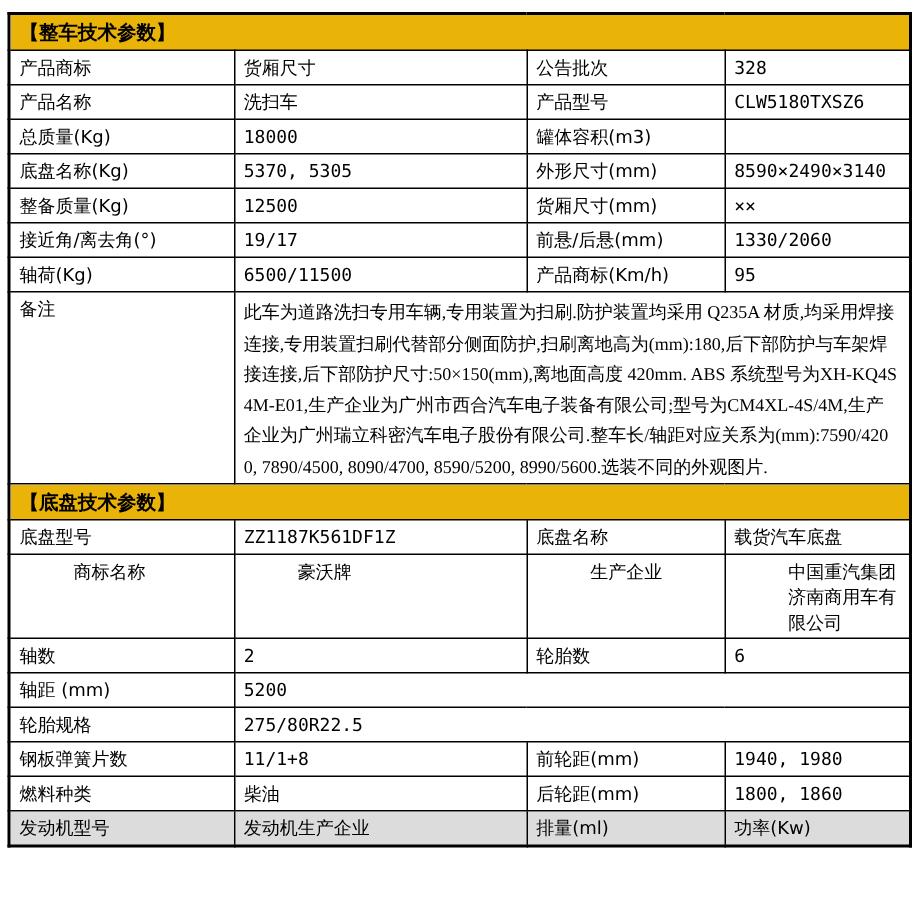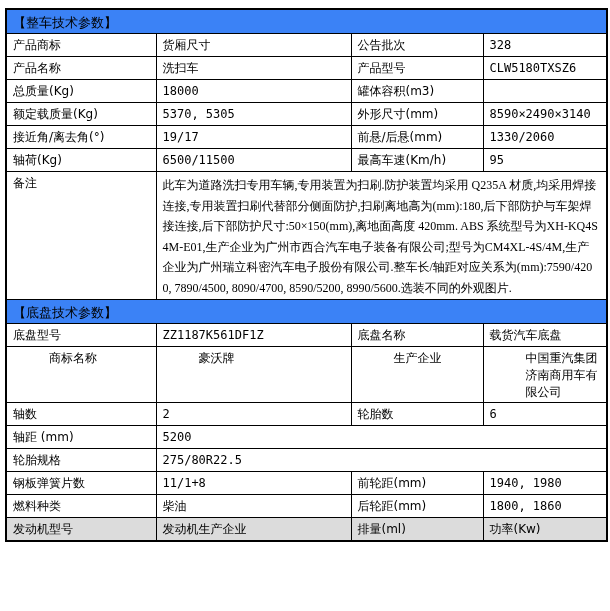--- a/index.html
+++ b/index.html
@@ -25,22 +25,22 @@
     font-family: "DejaVu Sans", sans-serif;
     font-size: 12px;
     color: #000000;
     vertical-align: middle;
     height: 19px;
     line-height: 17px;
     overflow: hidden;
     word-break: break-all;
   }
   td.sec {
-    background: #3b82f6;
-    font-weight: normal;
+    background: #eab308;
+    font-weight: bold;
     font-size: 13px;
     height: 20px;
   }
   td.val {
     font-family: "DejaVu Sans Mono", "DejaVu Sans", monospace;
   }
   tr.tall td {
     height: 41px;
     vertical-align: top;
     padding-top: 3px;
@@ -88,35 +88,41 @@
         <td>产品型号</td>
         <td class="val">CLW5180TXSZ6</td>
       </tr>
       <tr>
         <td>总质量(Kg)</td>
         <td class="val">18000</td>
         <td>罐体容积(m3)</td>
         <td class="val"></td>
       </tr>
       <tr>
-        <td>额定载质量(Kg)</td>
+        <td>底盘名称(Kg)</td>
         <td class="val">5370, 5305</td>
         <td>外形尺寸(mm)</td>
         <td class="val">8590×2490×3140</td>
+      </tr>
+      <tr>
+        <td>整备质量(Kg)</td>
+        <td class="val">12500</td>
+        <td>货厢尺寸(mm)</td>
+        <td class="val">××</td>
       </tr>
       <tr>
         <td>接近角/离去角(°)</td>
         <td class="val">19/17</td>
         <td>前悬/后悬(mm)</td>
         <td class="val">1330/2060</td>
       </tr>
       <tr>
         <td>轴荷(Kg)</td>
         <td class="val">6500/11500</td>
-        <td>最高车速(Km/h)</td>
+        <td>产品商标(Km/h)</td>
         <td class="val">95</td>
       </tr>
 
       <tr class="remark-row">
         <td>备注</td>
         <td class="val remark-text" colspan="3">此车为道路洗扫专用车辆,专用装置为扫刷.防护装置均采用 Q235A 材质,均采用焊接连接,专用装置扫刷代替部分侧面防护,扫刷离地高为(mm):180,后下部防护与车架焊接连接,后下部防护尺寸:50×150(mm),离地面高度 420mm. ABS 系统型号为XH-KQ4S4M-E01,生产企业为广州市西合汽车电子装备有限公司;型号为CM4XL-4S/4M,生产企业为广州瑞立科密汽车电子股份有限公司.整车长/轴距对应关系为(mm):7590/4200, 7890/4500, 8090/4700, 8590/5200, 8990/5600.选装不同的外观图片.</td>
       </tr>
 
       <tr>
         <td class="sec" colspan="4">【底盘技术参数】</td>

